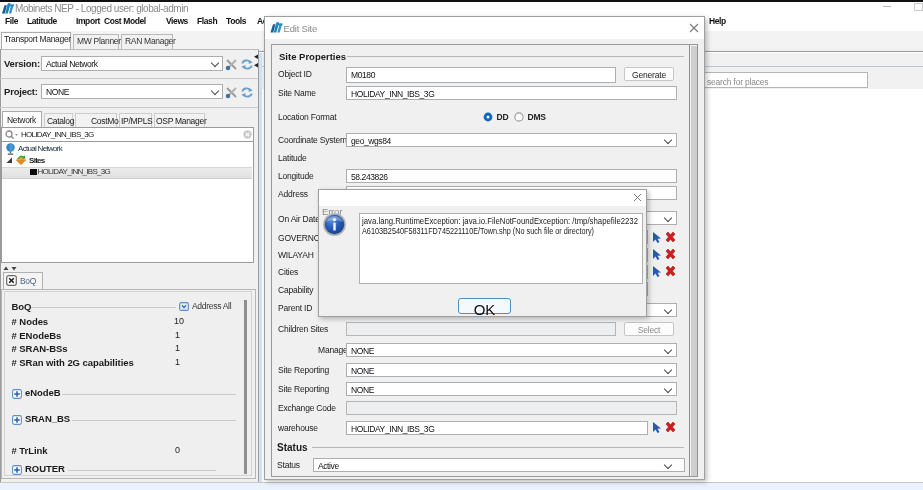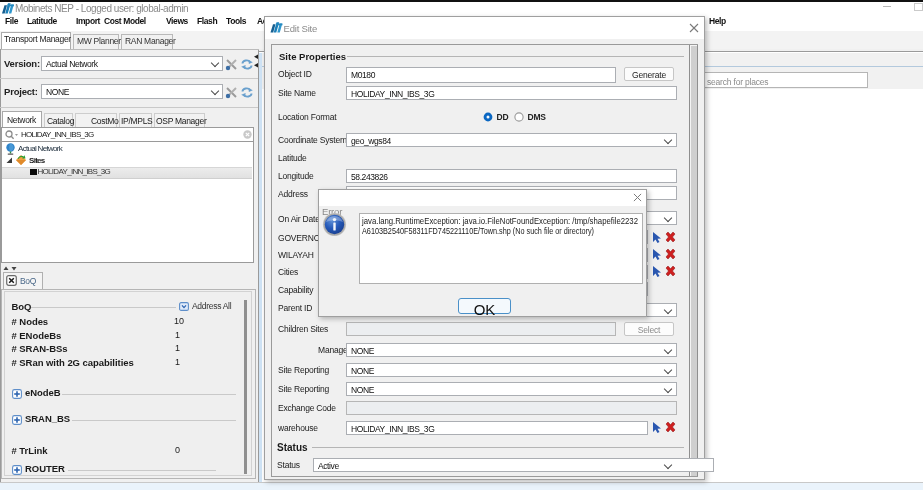--- a/index.html
+++ b/index.html
@@ -319,21 +319,21 @@
   <div class="lbl" style="left:278px;top:424px;">warehouse</div>
   <div class="fld" style="left:346px;top:421px;width:302px;height:14px;">HOLIDAY_INN_IBS_3G</div>
   <svg class="abs" style="left:652px;top:422px;" width="24" height="12" viewBox="0 0 24 12">
     <polygon points="1,0 1,10 3.5,7.5 5.5,11 7.5,10 5.5,6.8 9,6.5" fill="#2a57b0"></polygon>
     <path d="M14,2 L16,0 L18.5,2.8 L21,0 L23,2 L20.5,5 L23,8 L21,10 L18.5,7.2 L16,10 L14,8 L16.5,5 Z" fill="#cf2020" stroke="#8a1010" stroke-width="0.5"></path>
   </svg>
 
   <div class="abs bold" style="left:277px;top:442px;font-size:10px;">Status</div>
   <div class="hline" style="left:312px;top:447px;width:372px;background:#b5b5b5;"></div>
   <div class="lbl" style="left:277px;top:461px;">Status</div>
-  <div class="fld" style="left:313px;top:458px;width:401px;height:14px;">Active</div>
+  <div class="fld" style="left:313px;top:458px;width:372px;height:14px;">Active</div>
   <i class="chev" style="left:665px;top:462px;"></i>
 
   <div id="errdlg" class="abs" style="left:318px;top:189px;width:329px;height:128px;background:#f0f0f0;border:1px solid #9f9f9f;box-shadow:2px 2px 5px rgba(0,0,0,0.25);box-sizing:border-box;"></div>
   <div class="abs" style="left:319px;top:190px;width:327px;height:16px;background:#fff;"></div>
   <div class="abs" style="left:322px;top:193.5px;font-size:9.5px;letter-spacing:-0.2px;color:#8a8a8a;margin-top:12px;">Error</div>
   <svg class="abs" style="left:633px;top:193px;" width="9" height="9" viewBox="0 0 10 10">
     <line x1="1" y1="1" x2="9" y2="9" stroke="#7a7a7a" stroke-width="1.1"></line>
     <line x1="9" y1="1" x2="1" y2="9" stroke="#7a7a7a" stroke-width="1.1"></line>
   </svg>
   <svg class="abs" style="left:322px;top:212px;" width="25" height="25" viewBox="0 0 25 25">

